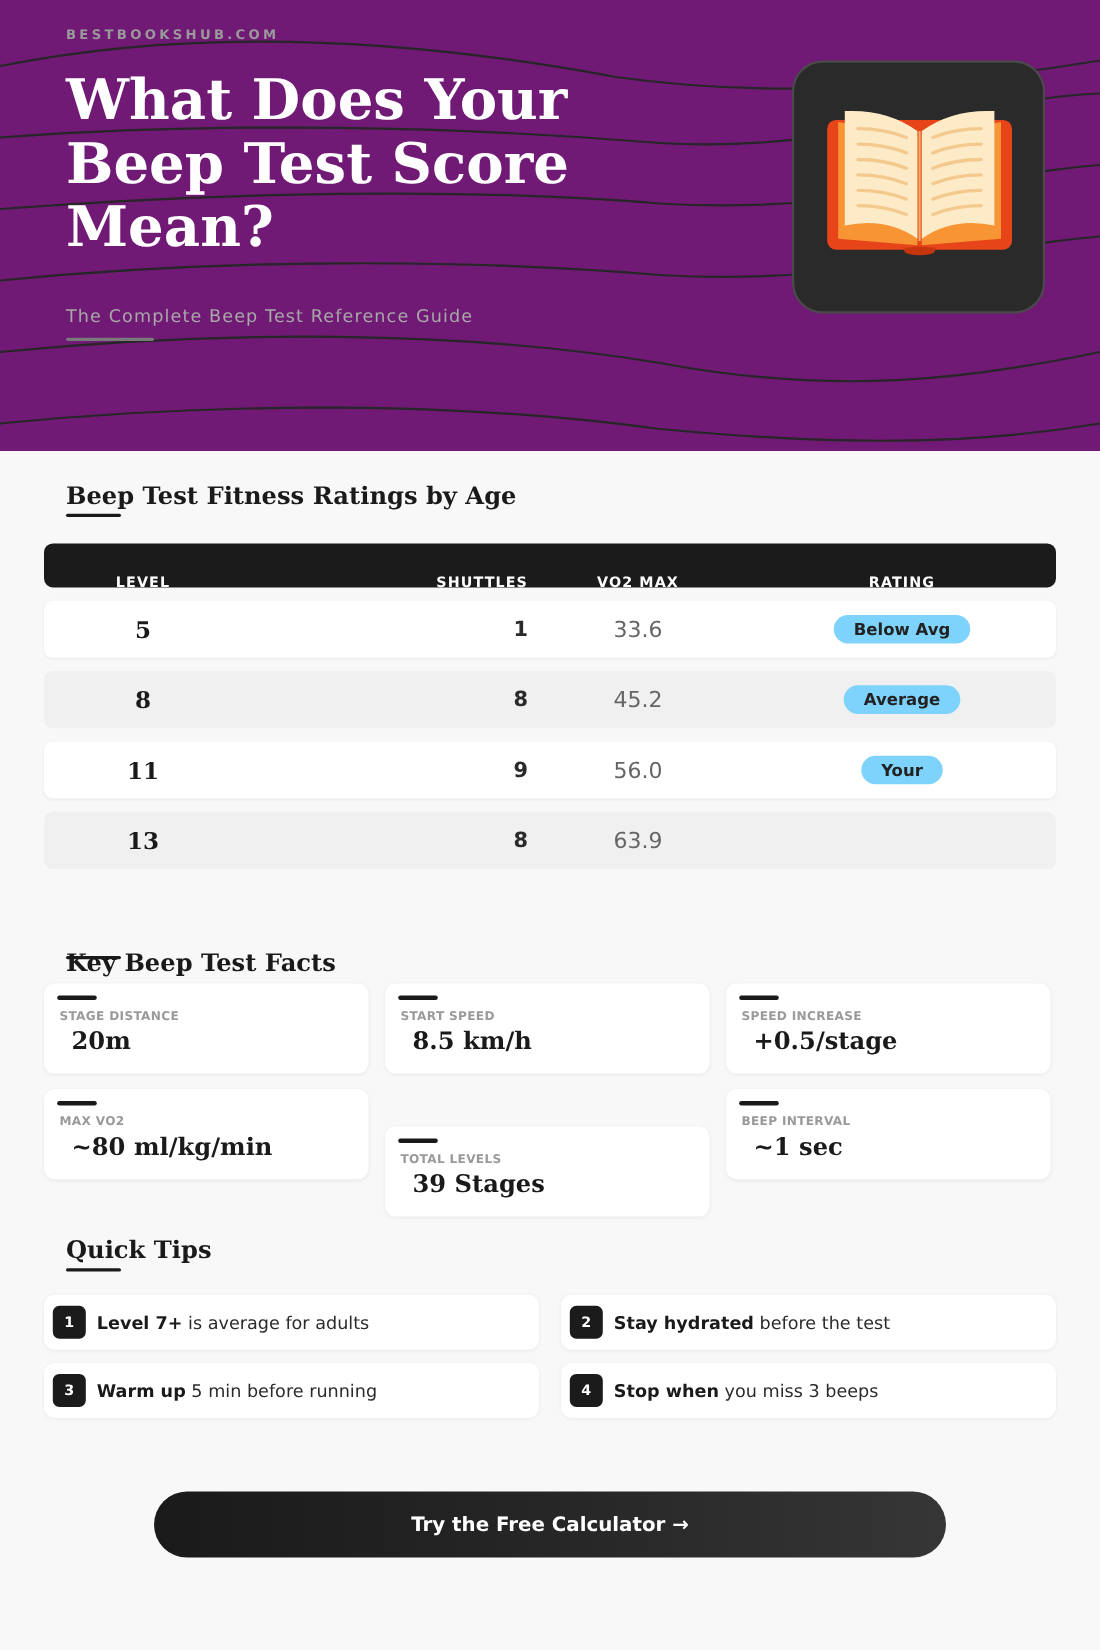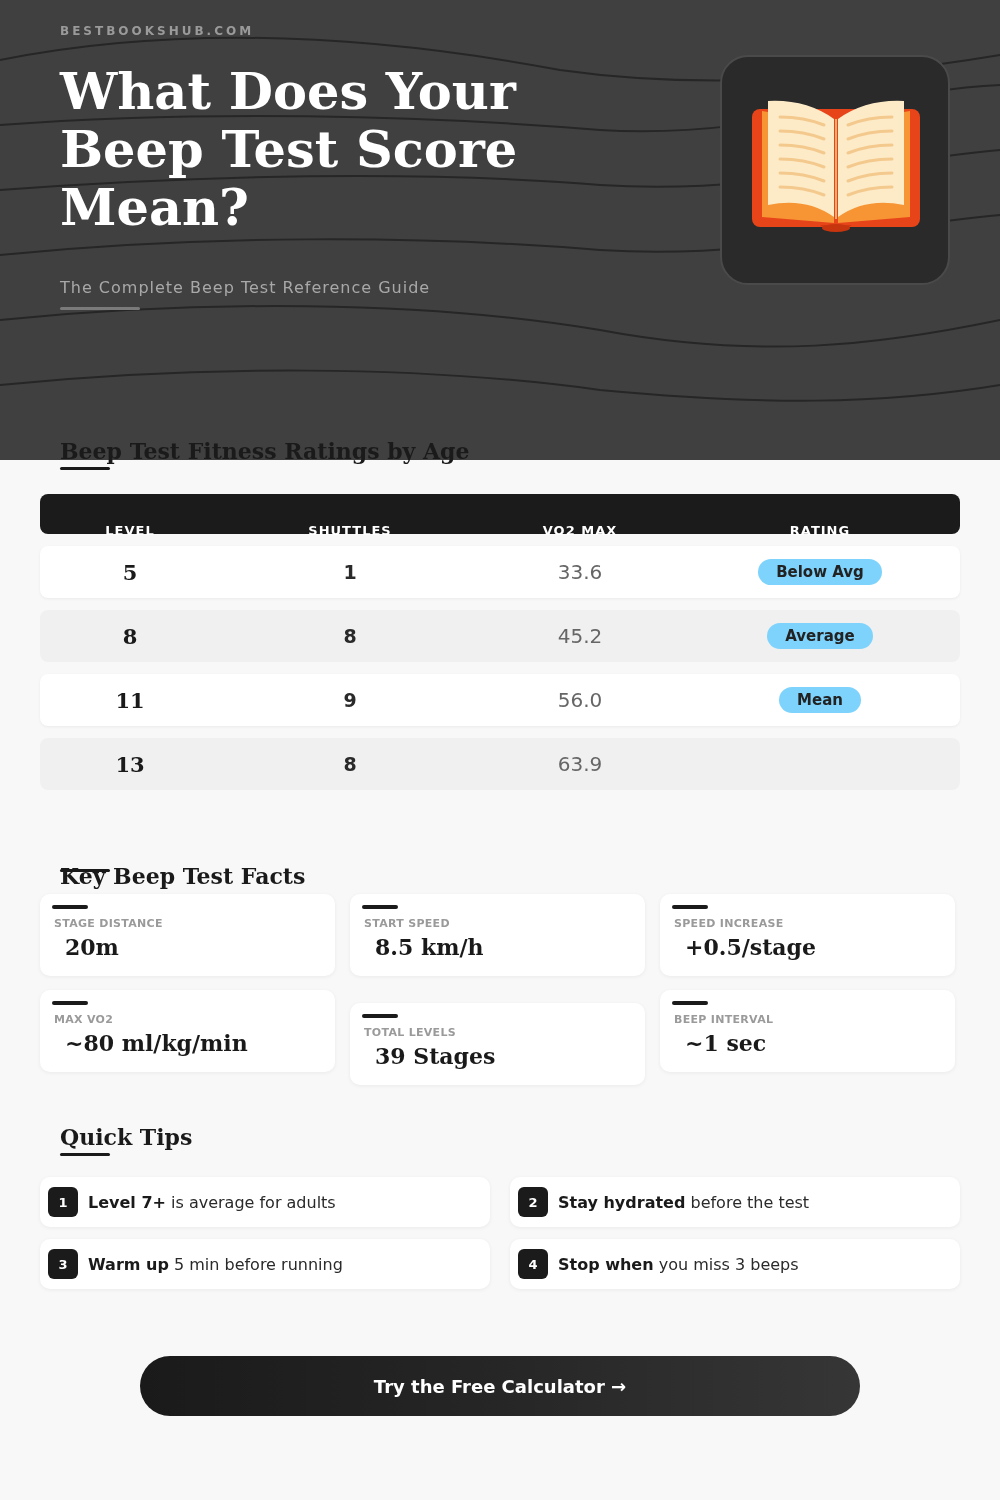--- a/index.html
+++ b/index.html
@@ -1,21 +1,21 @@
 <!DOCTYPE html>
 <html><head>
   <meta charset="utf-8">
   <style>
     * { box-sizing: border-box; margin: 0; padding: 0; }
     html, body { width: 1000px; height: 1500px; background: #f8f8f8; overflow: hidden; }
     body { font-family: "DejaVu Sans", sans-serif; color: #1a1a1a; position: relative; }
 
     .hero {
-      position: absolute; left: 0; top: 0; width: 1000px; height: 460px;
-      background: #404040; overflow: hidden;
+      position: absolute; left: 0; top: 0; width: 1000px; height: 410px;
+      background: #701a75; overflow: hidden;
     }
     .hero svg.waves { position: absolute; left: 0; top: 0; }
     .brand {
       position: absolute; left: 60px; top: 24px;
       font-size: 12px; font-weight: bold; letter-spacing: 3px; color: #9a9a9a;
     }
     .hero-title {
       position: absolute; left: 60px; top: 62px; width: 520px;
       font-family: "DejaVu Serif", serif; font-weight: bold;
       font-size: 51px; line-height: 58px; color: #ffffff;
@@ -39,21 +39,21 @@
       font-family: "DejaVu Serif", serif; font-weight: bold; font-size: 22px; color: #1a1a1a;
     }
     .section-bar { position: absolute; left: 60px; width: 50px; height: 3px; background: #1a1a1a; border-radius: 2px; }
 
     .table-head {
       position: absolute; left: 40px; top: 494px; width: 920px; height: 40px;
       background: #1b1b1b; border-radius: 8px; display: flex; align-items: center;
     }
     .col { text-align: center; }
     .c1 { width: 180px; }
-    .c2 { width: 260px; }
+    .c2 { width: 260px; text-align: right; }
     .c3 { width: 200px; }
     .c4 { width: 280px; }
     .th { font-size: 13px; font-weight: bold; letter-spacing: 1px; color: #ffffff; margin-top: 32px; }
     .row {
       position: absolute; left: 40px; width: 920px; height: 52px; border-radius: 8px;
       display: flex; align-items: center;
     }
     .row.odd { background: #ffffff; box-shadow: 0 1px 3px rgba(0,0,0,0.06); }
     .row.even { background: #f0f0f0; }
     .lvl { font-family: "DejaVu Serif", serif; font-weight: bold; font-size: 21px; color: #1a1a1a; }
@@ -162,21 +162,21 @@
 <div class="row even" style="top:610px;">
   <div class="col c1 lvl">8</div>
   <div class="col c2 sht">8</div>
   <div class="col c3 vo2">45.2</div>
   <div class="col c4"><span class="pill">Average</span></div>
 </div>
 <div class="row odd" style="top:674px;">
   <div class="col c1 lvl">11</div>
   <div class="col c2 sht">9</div>
   <div class="col c3 vo2">56.0</div>
-  <div class="col c4"><span class="pill">Mean</span></div>
+  <div class="col c4"><span class="pill">Your</span></div>
 </div>
 <div class="row even" style="top:738px;">
   <div class="col c1 lvl">13</div>
   <div class="col c2 sht">8</div>
   <div class="col c3 vo2">63.9</div>
 </div>
 
 <h2 class="section-title" style="top:840px;margin-top:23px;">Key Beep Test Facts</h2>
 <div class="section-bar" style="top:869px;"></div>
 
@@ -193,21 +193,21 @@
 <div class="fact" style="left:660px; top:894px;">
   <div class="bar"></div>
   <div class="lbl">SPEED INCREASE</div>
   <div class="val">+0.5/stage</div>
 </div>
 <div class="fact" style="left:40px; top:990px;">
   <div class="bar"></div>
   <div class="lbl">MAX VO2</div>
   <div class="val">~80 ml/kg/min</div>
 </div>
-<div class="fact" style="left:350px; top:1003px;text-decoration:underline;">
+<div class="fact" style="left:350px; top:1024px;text-decoration:underline;">
   <div class="bar"></div>
   <div class="lbl">TOTAL LEVELS</div>
   <div class="val">39 Stages</div>
 </div>
 <div class="fact" style="left:660px; top:990px;">
   <div class="bar"></div>
   <div class="lbl">BEEP INTERVAL</div>
   <div class="val">~1 sec</div>
 </div>
 

